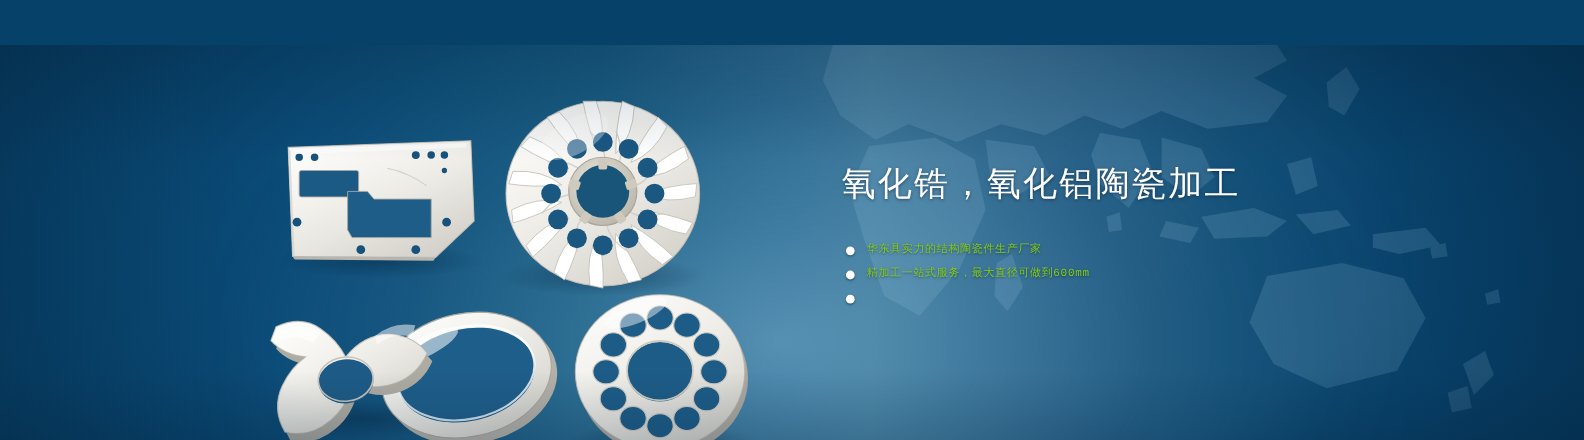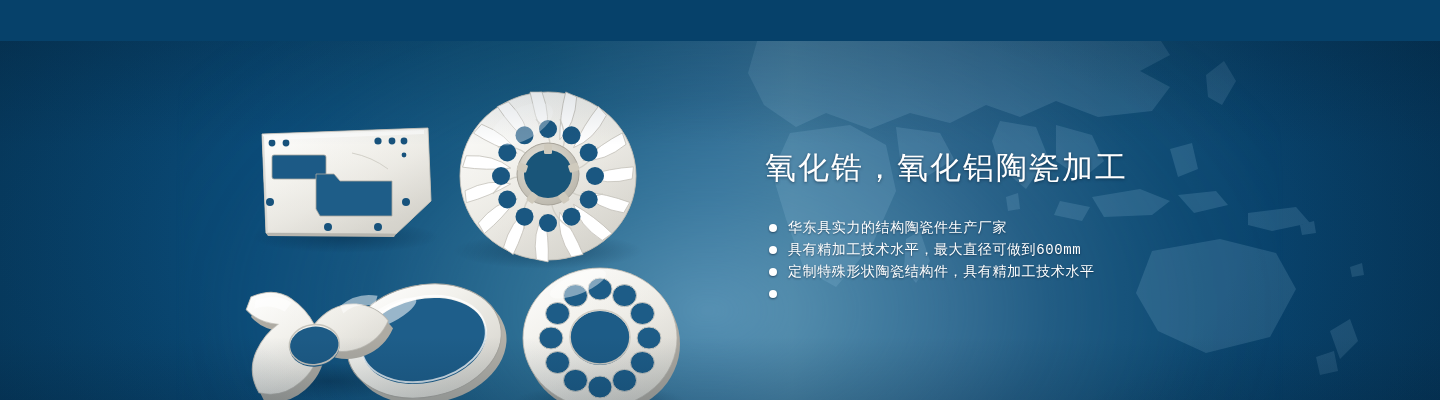--- a/index.html
+++ b/index.html
@@ -101,23 +101,23 @@
   .dot {
     flex: 0 0 auto;
     width: 8px;
     height: 8px;
     border-radius: 50%;
     background: #ffffff;
     margin-right: 11px;
     box-shadow: 0 1px 2px rgba(0,15,35,0.5);
   }
   .bullet-text {
-    font-size: 14px;
+    font-size: 10px;
     line-height: 22px;
-    color: #ffffff;
+    color: #84cc16;
     letter-spacing: 0.6px;
     white-space: nowrap;
     text-shadow: 0 1px 2px rgba(0,18,38,0.5);
   }
 </style>
 </head>
 <body>
 
 <div class="banner">
 
@@ -360,25 +360,21 @@
   <div class="copy">
     <h1 class="headline">氧化锆，氧化铝陶瓷加工</h1>
 
     <ul class="bullets">
       <li class="bullet">
         <span class="dot"></span>
         <span class="bullet-text">华东具实力的结构陶瓷件生产厂家</span>
       </li>
       <li class="bullet">
         <span class="dot"></span>
-        <span class="bullet-text">具有精加工技术水平，最大直径可做到600mm</span>
-      </li>
-      <li class="bullet">
-        <span class="dot"></span>
-        <span class="bullet-text">定制特殊形状陶瓷结构件，具有精加工技术水平</span>
+        <span class="bullet-text">精加工一站式服务，最大直径可做到600mm</span>
       </li>
       <li class="bullet">
         <span class="dot"></span>
       </li>
     </ul>
   </div>
 
 </div>
 
 </body></html>

